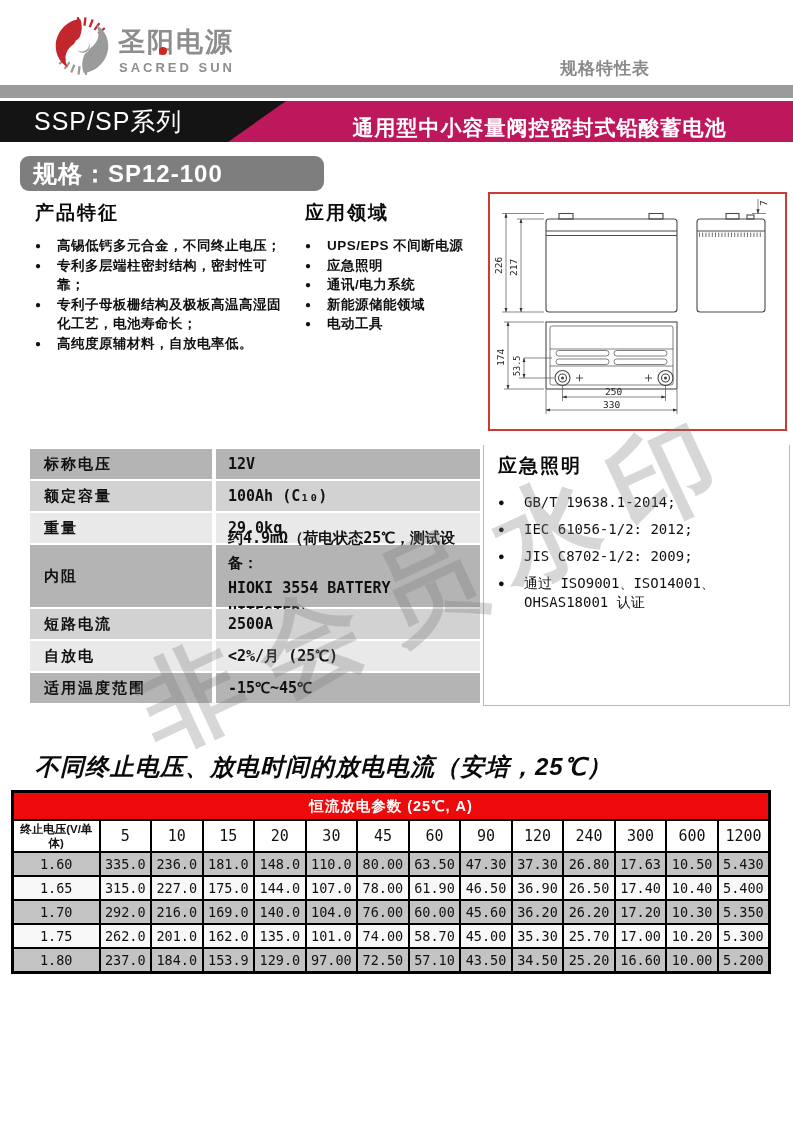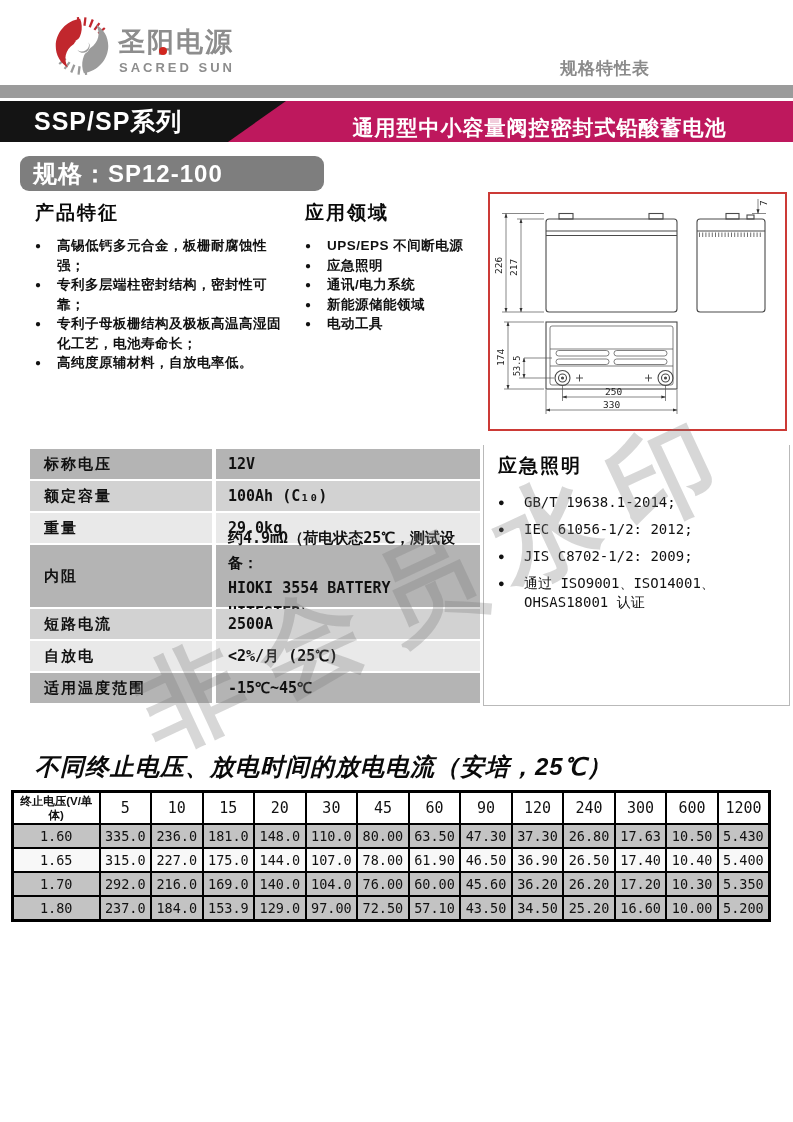--- a/index.html
+++ b/index.html
@@ -11,21 +11,21 @@
   .logo-cn{position:absolute;left:66px;top:10px;font-size:27px;font-weight:700;
            color:#8d8d8d;letter-spacing:2px;text-align:center;}
   .logo-dot{position:absolute;left:107px;top:33px;width:8px;height:8px;border-radius:50%;background:#d1261f;}
   .logo-en{position:absolute;left:67px;top:46px;font-size:13px;font-weight:700;
            color:#8d8d8d;letter-spacing:3px;}
   .sheet-label{position:absolute;top:57px;right:143px;font-size:17px;font-weight:700;color:#8a8a8a;letter-spacing:1px;}
   .gray-bar{position:absolute;left:0;top:85px;width:793px;height:13px;background:#9b9b9b;}
   
   .series-bar{position:absolute;left:0;top:101px;width:793px;height:41px;background:#141414;}
   .series-label{position:absolute;left:34px;top:0;height:41px;line-height:41px;
-                color:#fff;font-size:25px;font-weight:700;letter-spacing:1px;}
+                color:#fff;font-size:25px;font-weight:400;letter-spacing:1px;}
   .red-wedge{position:absolute;left:228px;right:0;top:0;bottom:0;background:#be185d;
              clip-path:polygon(58px 0,100% 0,100% 100%,0 100%);
              display:flex;align-items:flex-end;justify-content:center;padding-left:58px;}
   .product-label{color:#fff;font-size:21px;font-weight:700;letter-spacing:1px;}
   
   .spec-badge{position:absolute;left:20px;top:156px;width:304px;height:35px;background:#7e7e7e;
               border-radius:9px;color:#fff;font-size:24px;font-weight:700;line-height:35px;
               padding-left:13px;box-sizing:border-box;letter-spacing:1px;}
   
   .features{position:absolute;left:35px;top:200px;width:258px;}
@@ -122,21 +122,21 @@
     </div>
   </div>
 
   <div class="spec-badge">规格：SP12-100</div>
 
   <div class="features">
     <h3 class="sec-title">产品特征</h3>
     <ul class="blist" id="features-list">
         <li>
           <span class="bullet">●</span>
-          <span class="li-text">高锡低钙多元合金，板栅耐腐蚀性强；</span>
+          <span class="li-text">高锡低钙多元合金，不同终止电压；</span>
         </li>
         <li>
           <span class="bullet">●</span>
           <span class="li-text">专利多层端柱密封结构，密封性可靠；</span>
         </li>
         <li>
           <span class="bullet">●</span>
           <span class="li-text">专利子母板栅结构及极板高温高湿固化工艺，电池寿命长；</span>
         </li>
         <li>
@@ -311,20 +311,23 @@
           <col>
           <col>
           <col>
           <col>
           <col>
           <col>
           <col>
         </colgroup>
         <thead>
           <tr>
+            <th class="dt-title" colspan="14">恒流放电参数 (25℃, A)</th>
+          </tr>
+          <tr>
             <th class="dt-corner">终止电压(V/单体)</th>
             <th class="dt-time">5</th>
             <th class="dt-time">10</th>
             <th class="dt-time">15</th>
             <th class="dt-time">20</th>
             <th class="dt-time">30</th>
             <th class="dt-time">45</th>
             <th class="dt-time">60</th>
             <th class="dt-time">90</th>
             <th class="dt-time">120</th>
@@ -376,20 +379,36 @@
             <td>104.0</td>
             <td>76.00</td>
             <td>60.00</td>
             <td>45.60</td>
             <td>36.20</td>
             <td>26.20</td>
             <td>17.20</td>
             <td>10.30</td>
             <td>5.350</td>
           </tr>
+          <tr class="row-light">
+            <td class="dt-voltage">1.75</td>
+            <td>262.0</td>
+            <td>201.0</td>
+            <td>162.0</td>
+            <td>135.0</td>
+            <td>101.0</td>
+            <td>74.00</td>
+            <td>58.70</td>
+            <td>45.00</td>
+            <td>35.30</td>
+            <td>25.70</td>
+            <td>17.00</td>
+            <td>10.20</td>
+            <td>5.300</td>
+          </tr>
           <tr class="row-gray">
             <td class="dt-voltage">1.80</td>
             <td>237.0</td>
             <td>184.0</td>
             <td>153.9</td>
             <td>129.0</td>
             <td>97.00</td>
             <td>72.50</td>
             <td>57.10</td>
             <td>43.50</td>

